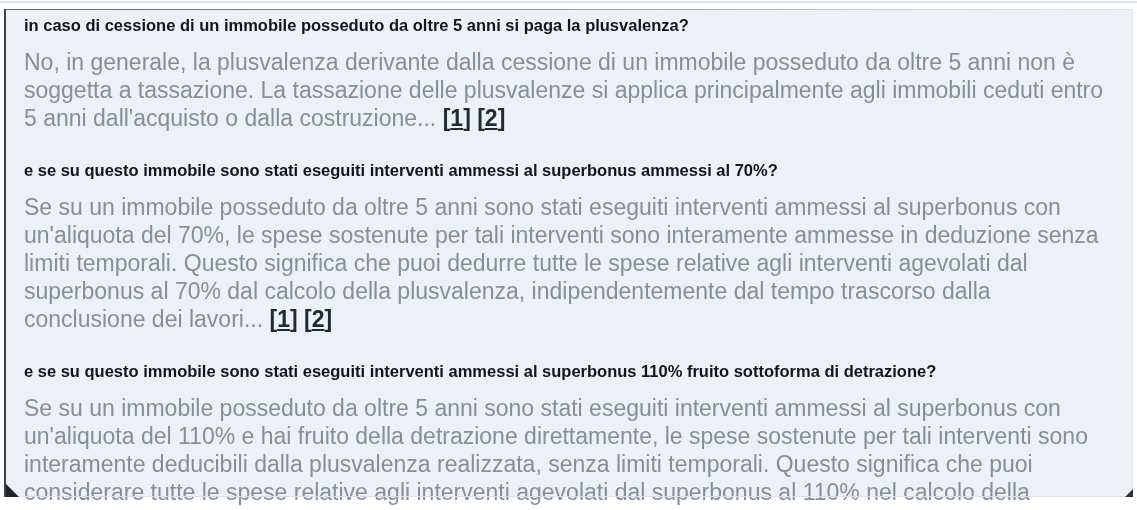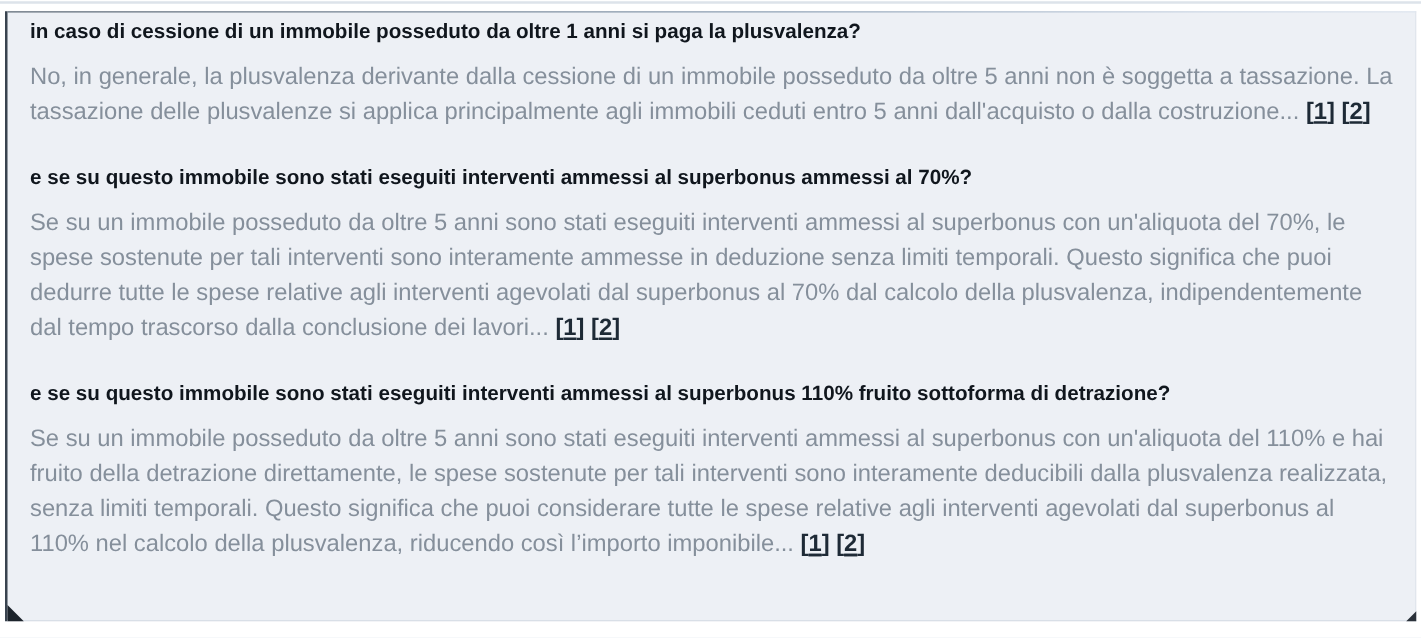--- a/index.html
+++ b/index.html
@@ -32,21 +32,21 @@
   .panel-edge-bottom {
     position:absolute; bottom:0; left:0; right:0; height:1px;
     background:#d9dfe7;
   }
   .question {
     font-size:16.5px; font-weight:bold; line-height:21px;
     color:#10161d;
     margin:0 0 12px 0;
   }
   .answer {
-    font-size:19px; line-height:28px;
+    font-size:23px; line-height:28px;
     color:#858f9b;
     margin:0 0 28px 0;
     width:1091px;
   }
   .answer.last { margin-bottom:0; }
   a.cite {
     color:#1e2a36; font-weight:600;
     text-decoration:none;
     white-space:nowrap;
   }
@@ -77,21 +77,21 @@
 </head>
 <body>
 
 <div class="top-rule"></div>
 
 <div class="qa-panel">
   <div class="panel-edge-top"></div>
   <div class="panel-edge-right"></div>
   <div class="panel-edge-bottom"></div>
 
-  <p class="question">in caso di cessione di un immobile posseduto da oltre 1 anni si paga la plusvalenza?</p>
+  <p class="question">in caso di cessione di un immobile posseduto da oltre 5 anni si paga la plusvalenza?</p>
   <p class="answer">
     <span>No, in generale, la plusvalenza derivante dalla cessione di un immobile posseduto da oltre 5 anni non è soggetta a tassazione. La tassazione delle plusvalenze si applica principalmente agli immobili ceduti entro 5 anni dall'acquisto o dalla costruzione...</span>
     <a class="cite" href="#"><span class="br">[</span><span class="num">1</span><span class="br">]</span></a>
     <a class="cite" href="#"><span class="br">[</span><span class="num">2</span><span class="br">]</span></a>
   </p>
 
   <p class="question">e se su questo immobile sono stati eseguiti interventi ammessi al superbonus ammessi al 70%?</p>
   <p class="answer">
     <span>Se su un immobile posseduto da oltre 5 anni sono stati eseguiti interventi ammessi al superbonus con un'aliquota del 70%, le spese sostenute per tali interventi sono interamente ammesse in deduzione senza limiti temporali. Questo significa che puoi dedurre tutte le spese relative agli interventi agevolati dal superbonus al 70% dal calcolo della plusvalenza, indipendentemente dal tempo trascorso dalla conclusione dei lavori...</span>
     <a class="cite" href="#"><span class="br">[</span><span class="num">1</span><span class="br">]</span></a>

